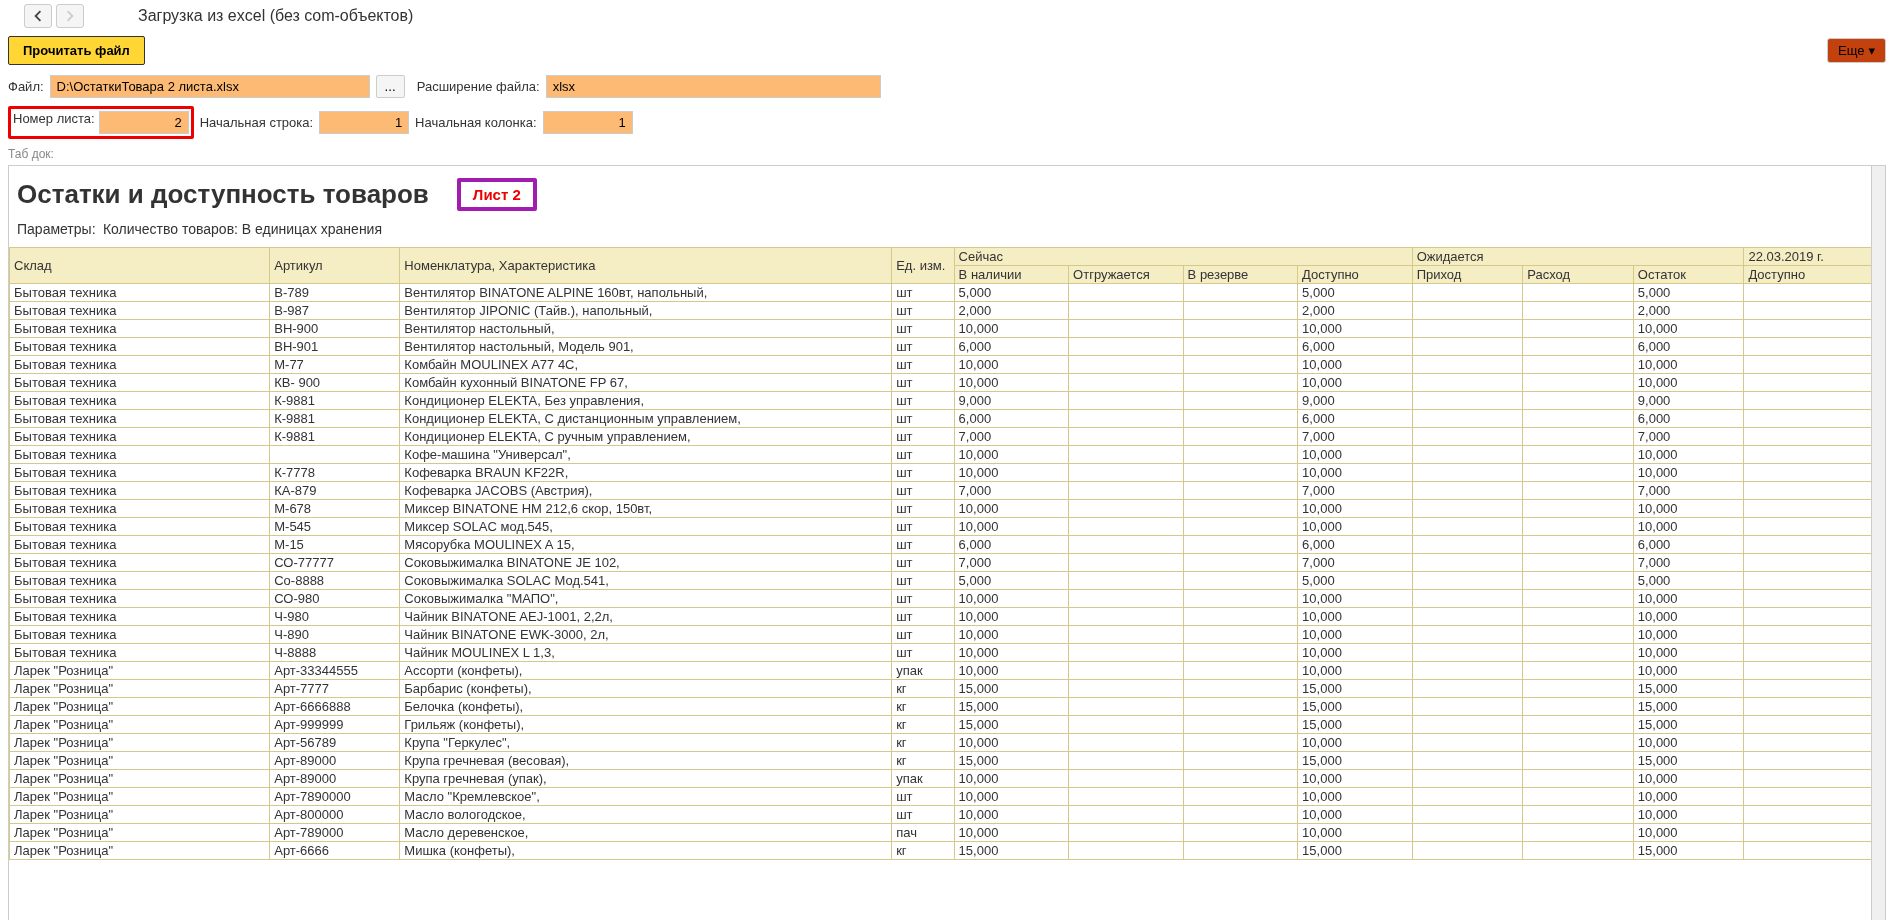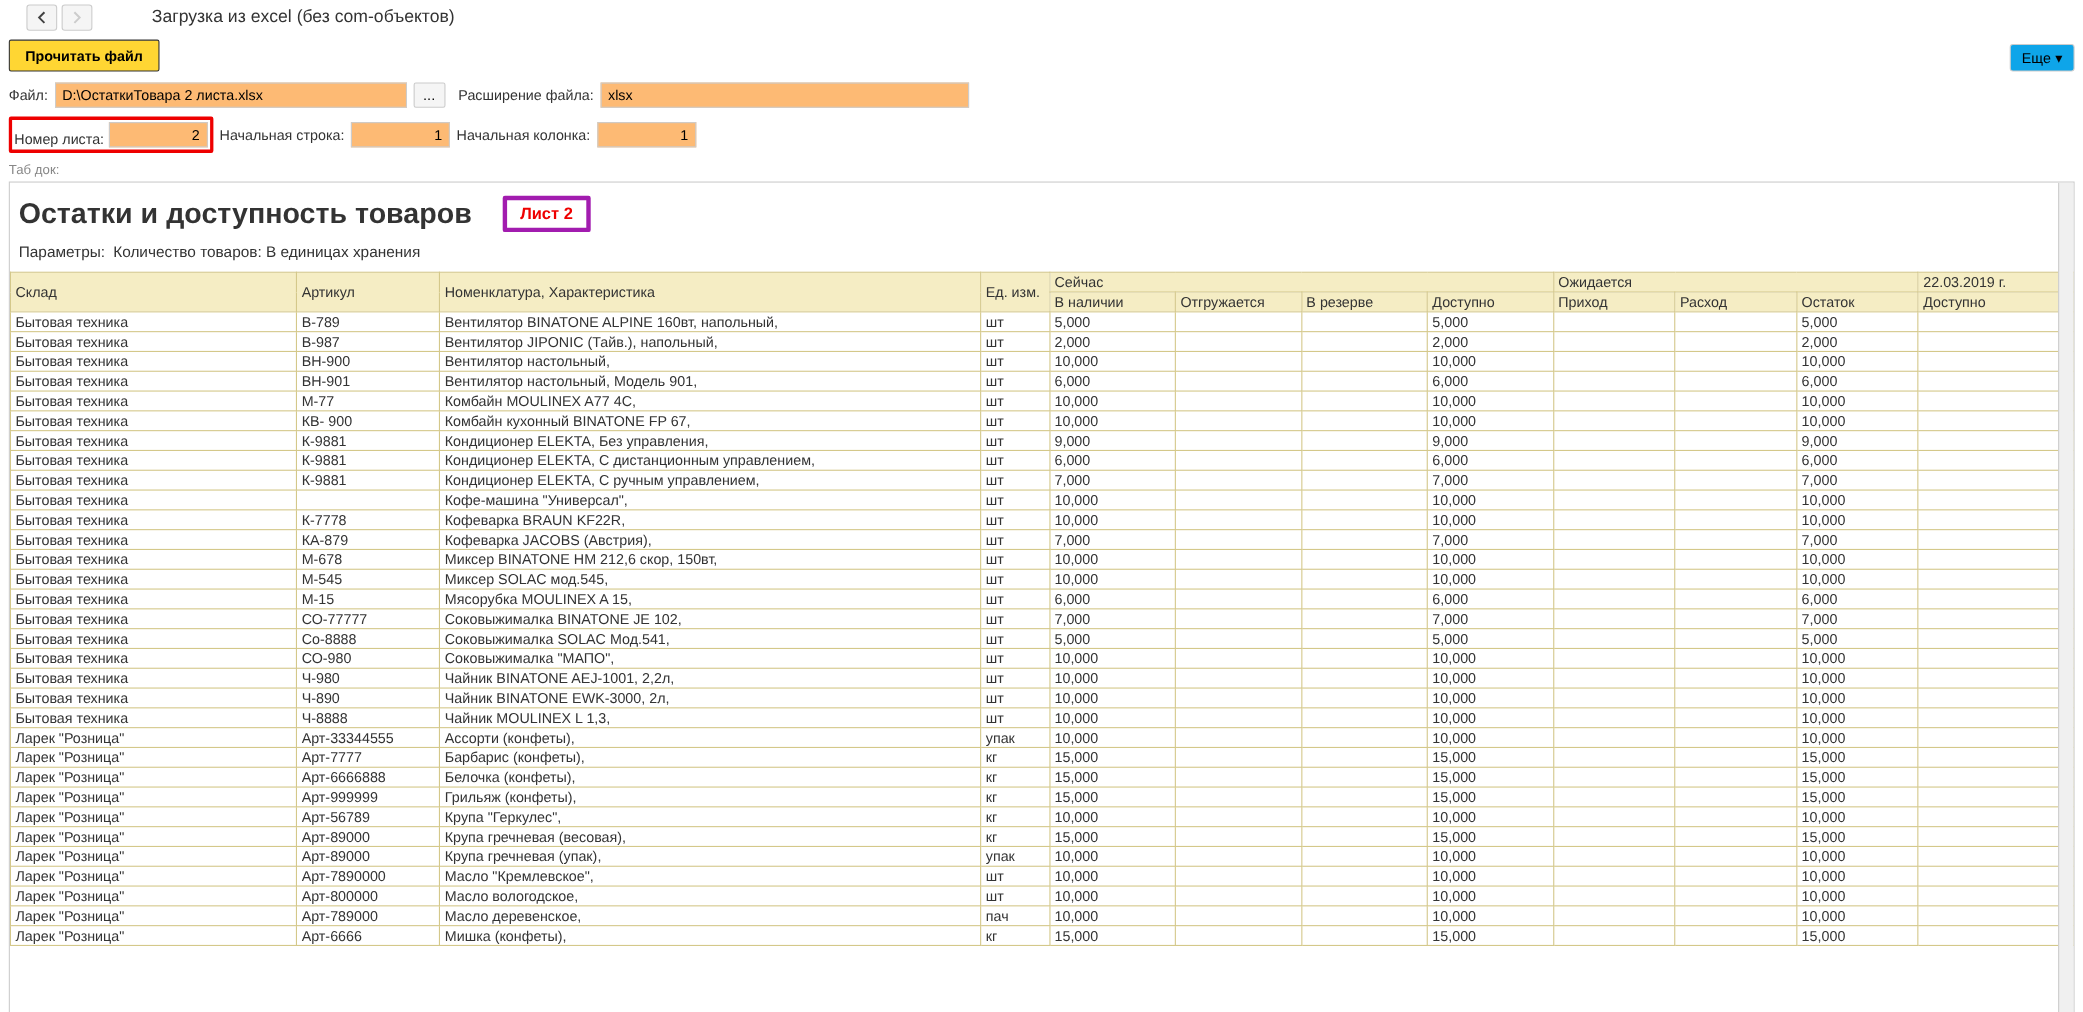--- a/index.html
+++ b/index.html
@@ -29,36 +29,36 @@
   justify-content: center;
   cursor: pointer;
 }
 .nav-btn svg { width: 12px; height: 12px; }
 .page-title {
   font-size: 16px;
   margin-left: 50px;
 }
 .toolbar-row {
   display: flex;
-  align-items: flex-end;
+  align-items: center;
   justify-content: space-between;
   padding: 4px 8px 8px 8px;
 }
 .read-btn {
   background: #ffd633;
   border: 1px solid #333;
   padding: 6px 14px;
   font-size: 13px;
   font-weight: bold;
   cursor: pointer;
   border-radius: 2px;
 }
 .more-btn {
   border: 1px solid #ccc;
-  background: #0ea5e9;
+  background: #c2410c;
   padding: 4px 10px;
   cursor: pointer;
   border-radius: 3px;
   font-size: 13px;
   display: flex;
   align-items: center;
   gap: 4px;
 }
 .form-row {
   display: flex;
@@ -81,21 +81,21 @@
   padding: 3px 8px;
   cursor: pointer;
   border-radius: 2px;
 }
 .ext-field { width: 335px; }
 .num-field { width: 90px; text-align: right; }
 .sheet-group {
   border: 3px solid #e00;
   padding: 2px;
   display: flex;
-  align-items: flex-end;
+  align-items: flex-start;
   gap: 4px;
   border-radius: 2px;
 }
 .sheet-label { font-size: 13px; }
 .tab-doc-label {
   font-size: 12px;
   color: #888;
   padding: 2px 8px;
 }
 .doc-area {

